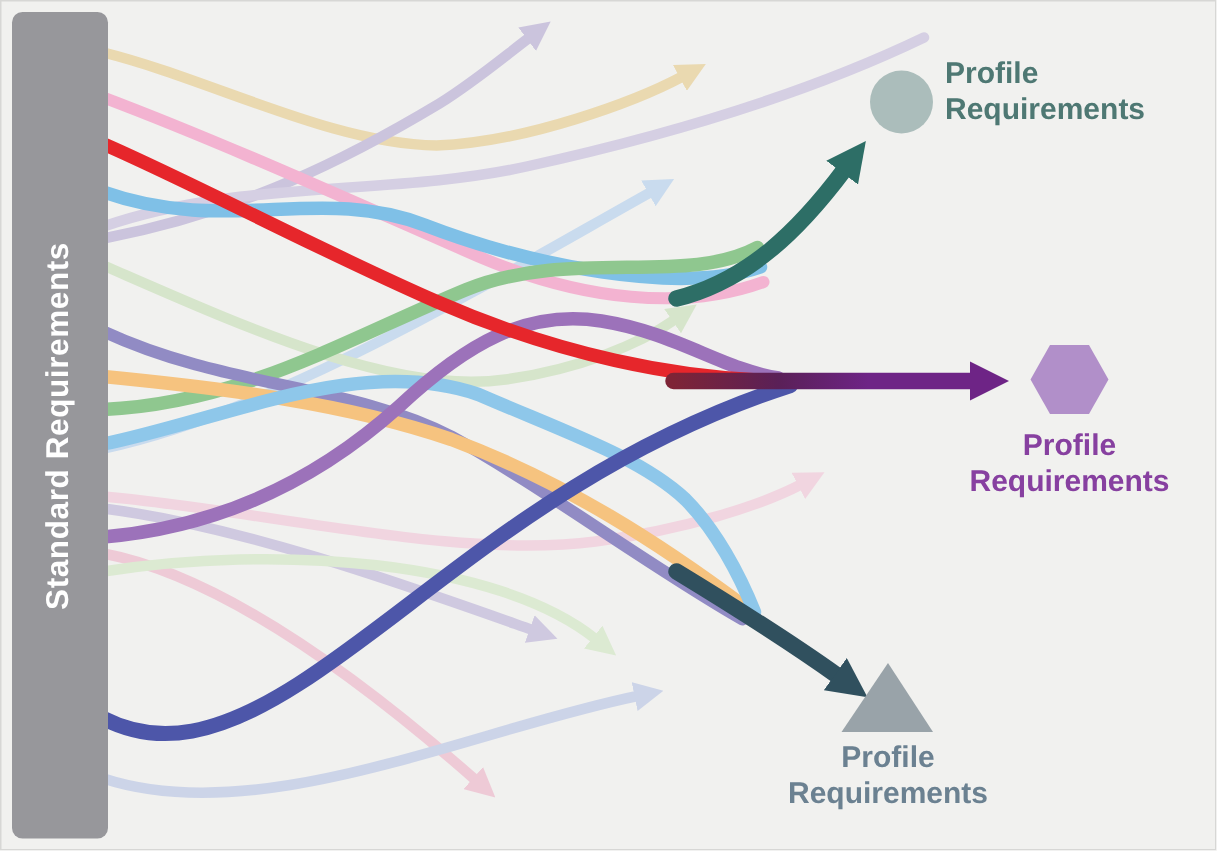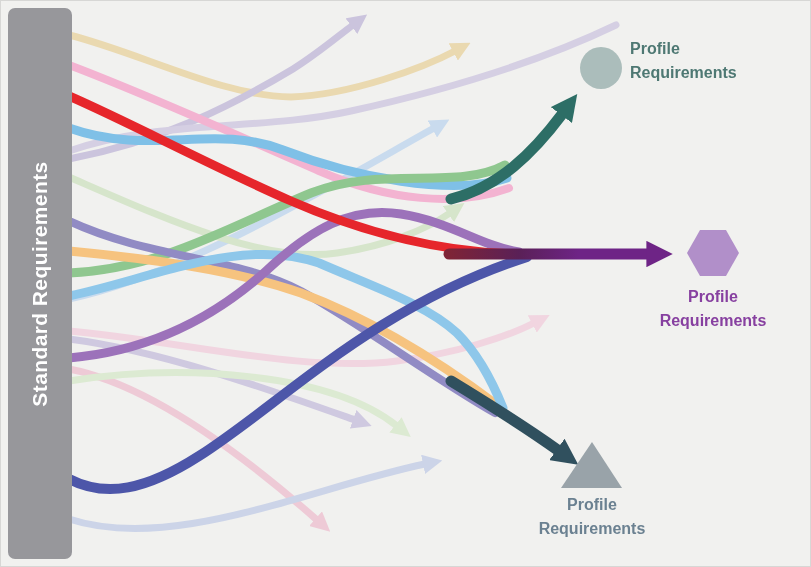--- a/index.html
+++ b/index.html
@@ -10,21 +10,21 @@
   .flow-svg{position:absolute;left:0;top:0;}
   .source-bar{
     position:absolute;left:7px;top:7px;width:64px;height:551px;
     border-radius:7px;display:flex;align-items:center;justify-content:center;
   }
   .source-bar span{
     display:block;transform:rotate(-90deg);white-space:nowrap;
     font-size:21px;font-weight:bold;letter-spacing:0.4px;
   }
   .target-label{
-    position:absolute;font-weight:bold;font-size:16px;line-height:24px;
+    position:absolute;font-weight:bold;font-size:20px;line-height:24px;
   }
   .t-top{left:629px;top:36px;text-align:left;width:170px;}
   .t-mid{left:622px;top:284px;text-align:center;width:180px;}
   .t-bot{left:505px;top:492px;text-align:center;width:172px;}
 </style>
 </head>
 <body>
 
 <div class="stage">
 

